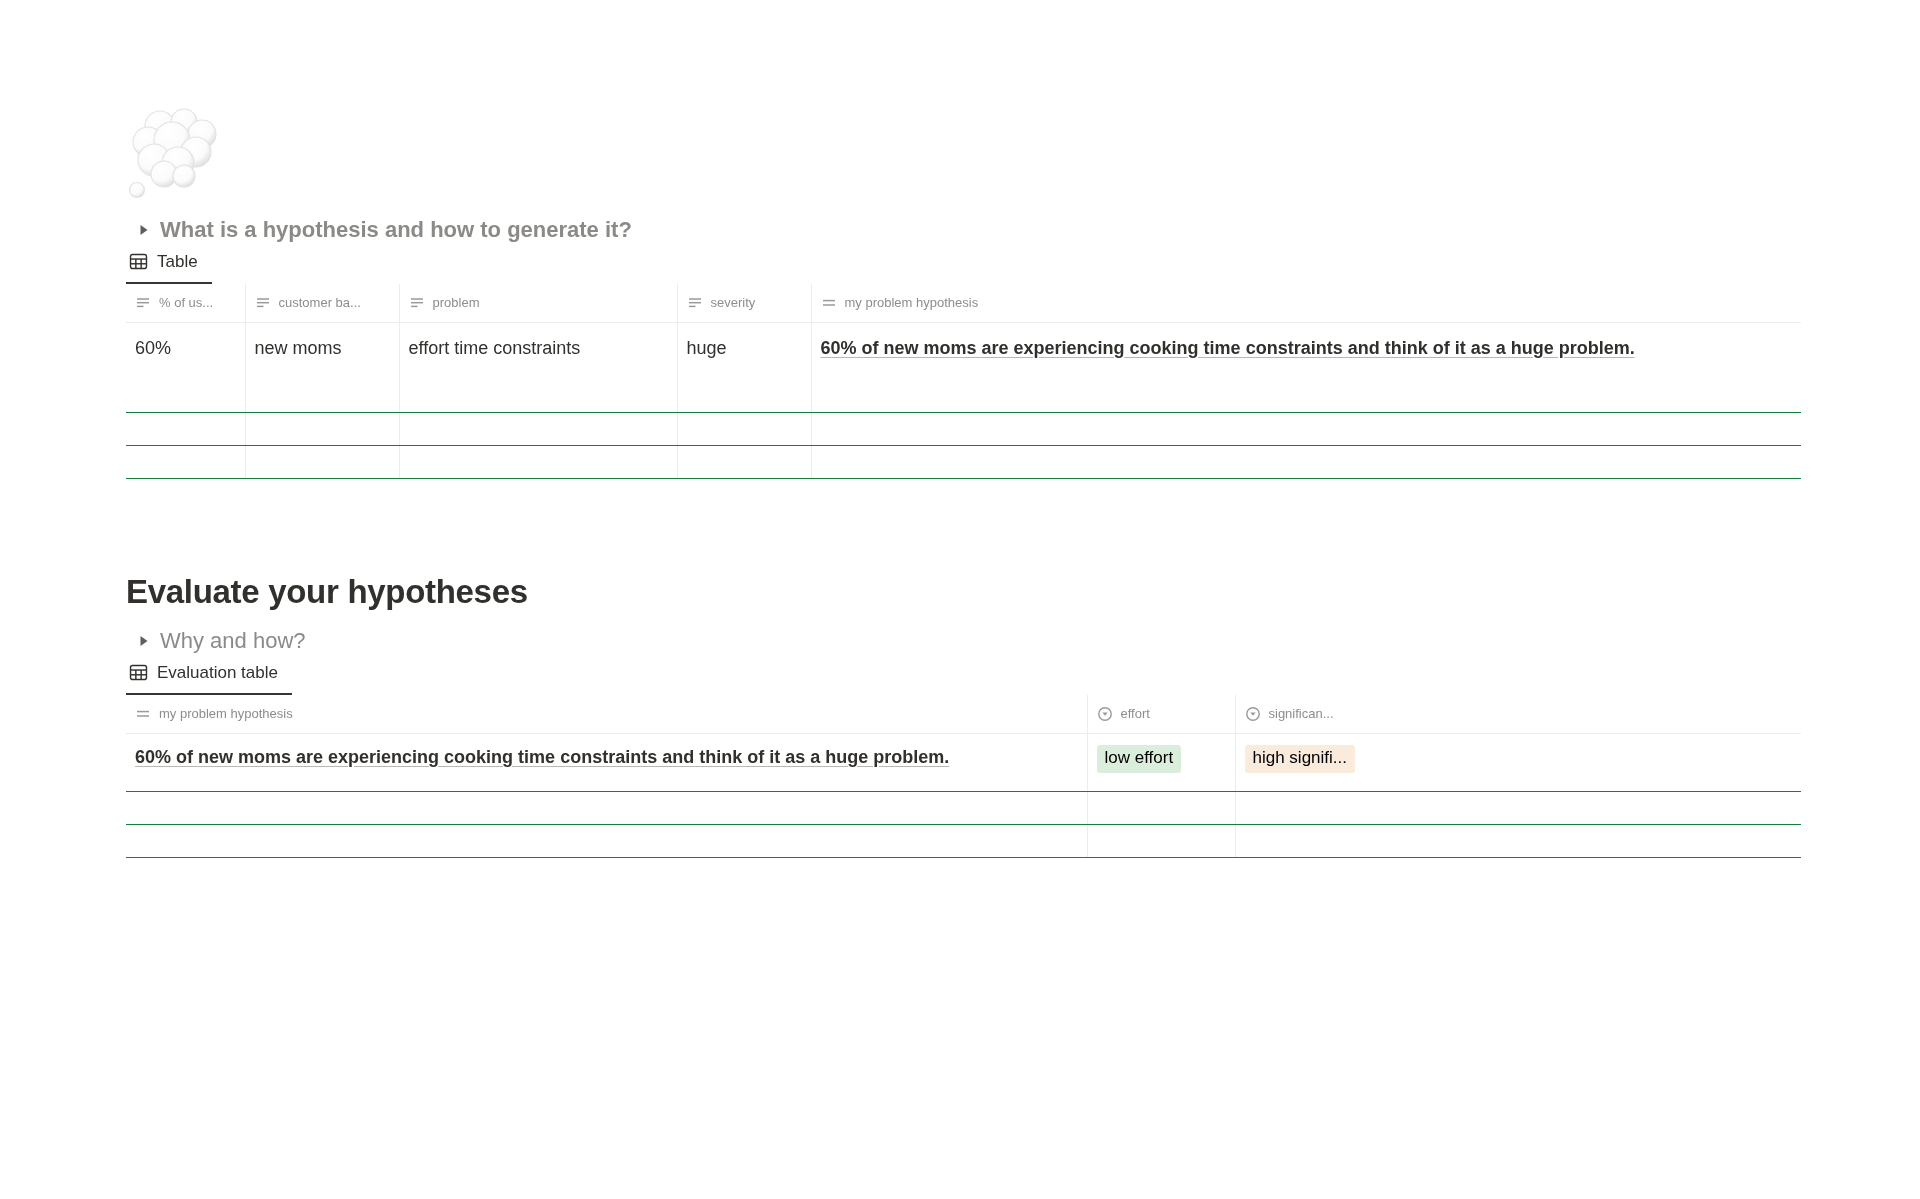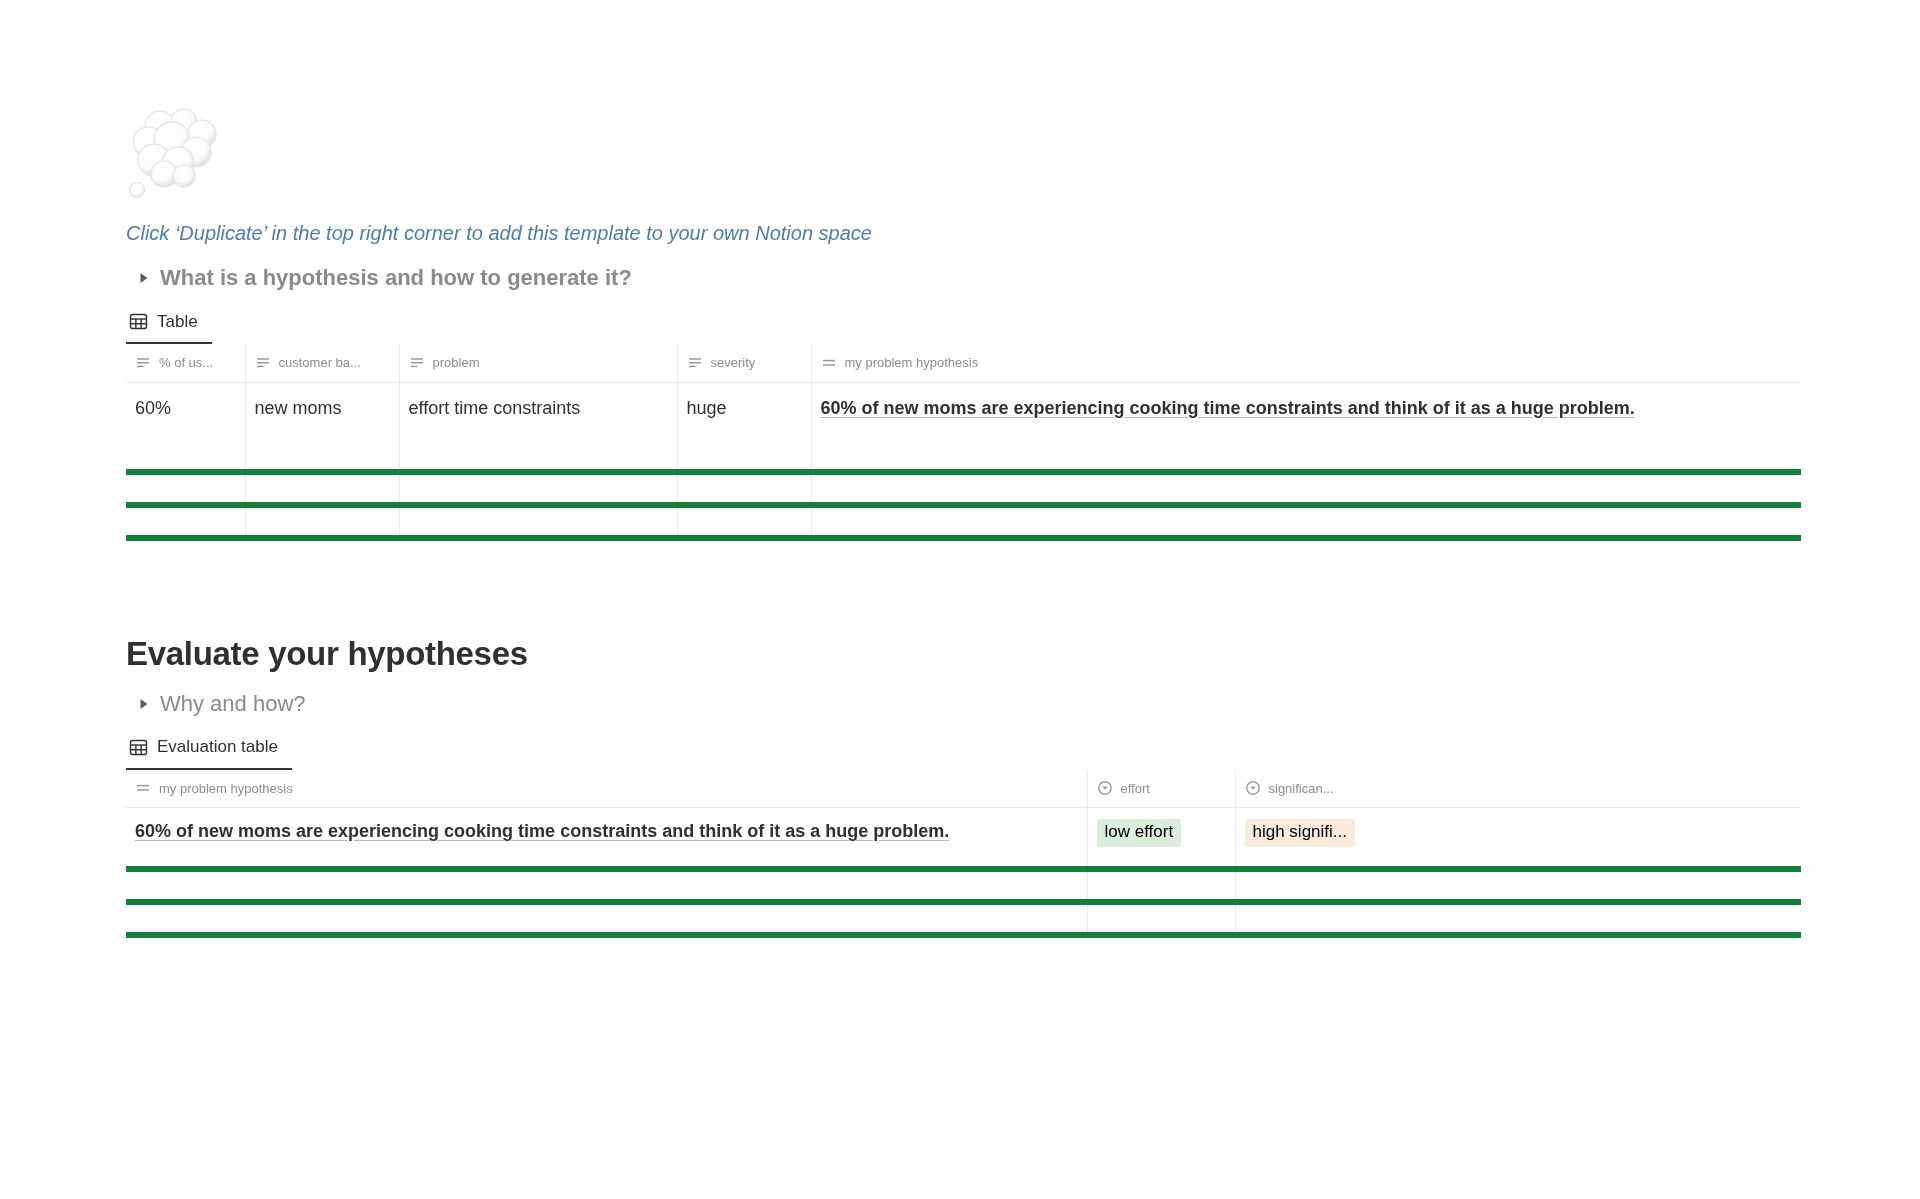--- a/index.html
+++ b/index.html
@@ -79,21 +79,21 @@
   }
   .toggle-triangle svg { display: block; }
   .toggle-label {
     font-size: 22px;
     color: #8c8a86;
   }
   .toggle-label.bold { font-weight: bold; }
 
   
   .db-tabs {
-    margin-top: 18px;
+    margin-top: 6px;
     display: flex;
     align-items: flex-end;
     height: 34px;
   }
   .db-tab {
     display: flex;
     align-items: center;
     gap: 9px;
     padding: 0 14px 9px 3px;
     border-bottom: 2px solid #37352f;
@@ -132,21 +132,21 @@
     overflow: hidden;
     text-overflow: ellipsis;
     white-space: nowrap;
   }
 
   .db-table tbody td {
     font-size: 18px;
     color: #32302c;
     vertical-align: top;
     padding: 13px 9px 13px 9px;
-    border-bottom: 6px solid #15803d;
+    border-bottom: 1px solid #15803d;
     border-right: 1px solid #ececeb;
     line-height: 1.42;
   }
   .db-table tbody td.last-col { border-right: none; }
   .db-table.table-1 tbody tr.row-main td { height: 90px; }
   .db-table.table-1 tbody tr.row-empty td { height: 33px; padding: 0; }
   .db-table.table-2 tbody tr.row-main td { height: 44px; padding-top: 11px; padding-bottom: 11px; }
   .db-table.table-2 tbody tr.row-empty td { height: 33px; padding: 0; }
 
   .hyp-text {
@@ -197,21 +197,20 @@
           <circle cx="70" cy="44" r="15"></circle>
           <circle cx="28" cy="52" r="16"></circle>
           <circle cx="52" cy="55" r="16"></circle>
           <circle cx="38" cy="66" r="13"></circle>
           <circle cx="58" cy="68" r="11"></circle>
           <circle cx="11" cy="82" r="7.5"></circle>
         </g>
       </svg>
     </div>
 
-    <div class="page-subtitle">Click ‘Duplicate’ in the top right corner to add this template to your own Notion space</div>
 
 
     <div class="toggle-row">
       <span class="toggle-triangle">
         <svg viewBox="0 0 12 14" width="12" height="14">
             <path d="M2.5 2 L9.5 7 L2.5 12 Z" fill="#5f5e5b"></path>
           </svg>
       </span>
       <span class="toggle-label bold">What is a hypothesis and how to generate it?</span>
     </div>

